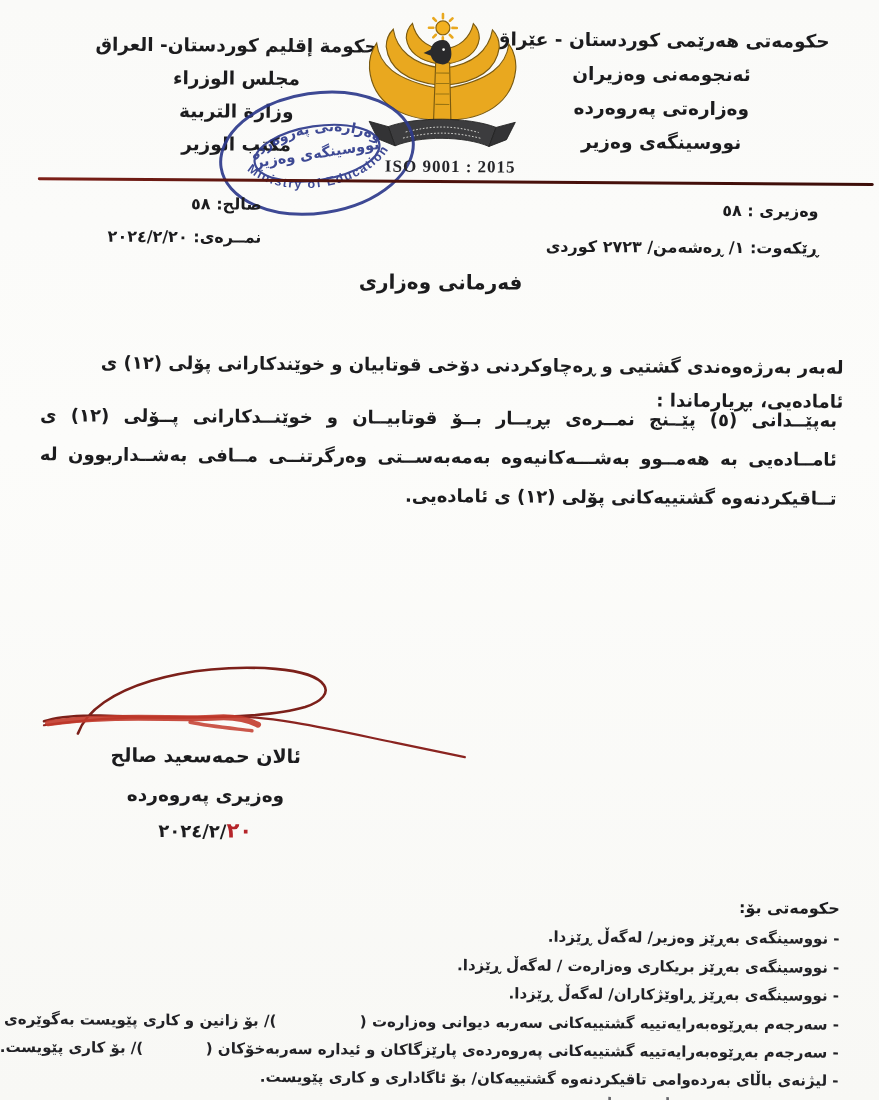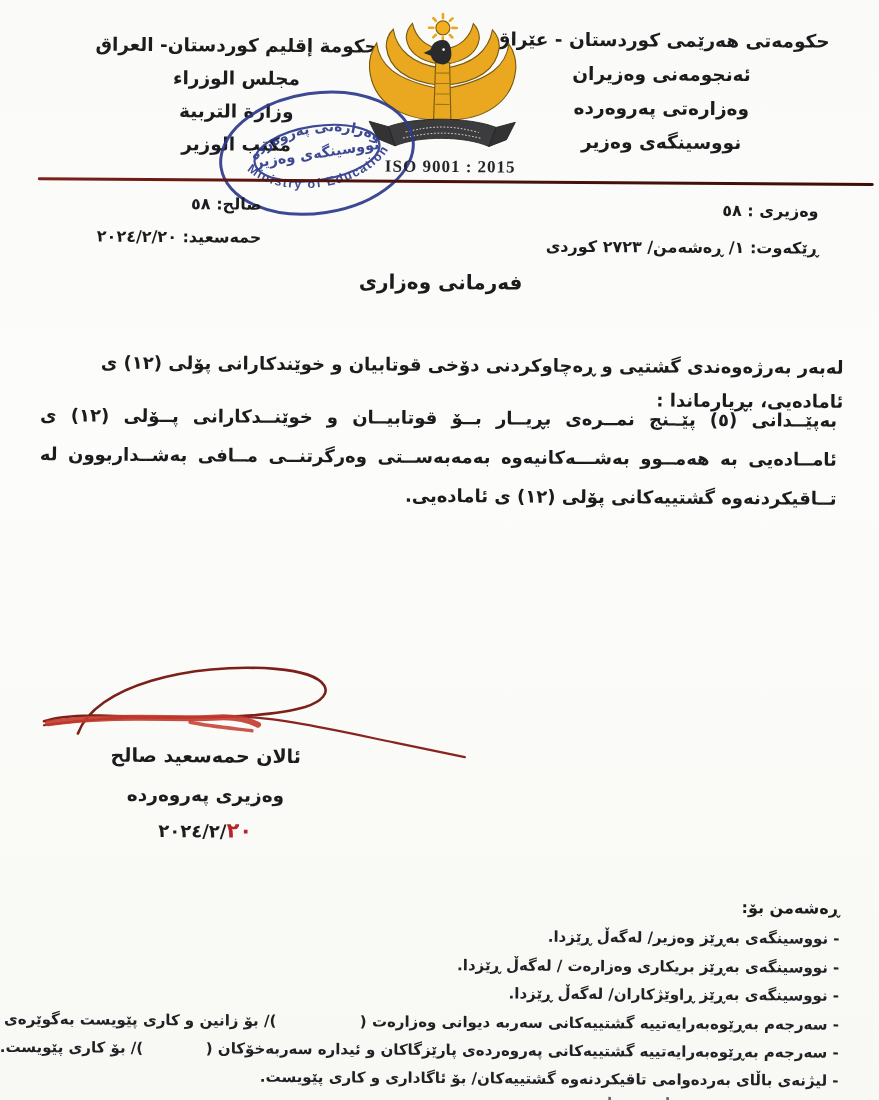--- a/index.html
+++ b/index.html
@@ -190,42 +190,42 @@
         <span>١/ ڕەشەمن/ ٢٧٢٣ کوردی</span>
       </div>
     </div>
 
     <div class="meta-left">
       <div>
         <span>صالح:</span>
         <span>٥٨</span>
       </div>
       <div>
-        <span>حمەسعید:</span>
+        <span>نمــرەی:</span>
         <span>٢٠٢٤/٢/٢٠</span>
       </div>
     </div>
 
     <div class="title">فەرمانی وەزاری</div>
 
     <div class="p1">لەبەر بەرژەوەندی گشتیی و ڕەچاوکردنی دۆخی قوتابیان و خوێندکارانی پۆلی (١٢) ی ئامادەیی، بڕیارماندا :</div>
     <div class="p2">بەپێــدانی (٥) پێــنج نمــرەی بڕیــار بــۆ قوتابیــان و خوێنــدکارانی پــۆلی (١٢) ی ئامــادەیی بە هەمــوو بەشـــەکانیەوە بەمەبەســتی وەرگرتنــی مــافی بەشــداربوون لە تــاقیکردنەوە گشتییەکانی پۆلی (١٢) ی ئامادەیی.</div>
 
     <svg class="sig-scribble" viewBox="0 0 430 105">
       <path d="M38 78 C 55 30 150 6 235 12 C 290 16 300 38 265 50 C 220 64 120 62 60 60 C 30 59 10 64 4 66" fill="none" stroke="#7c201a" stroke-width="2.6" stroke-linecap="round"></path>
       <path d="M4 70 C 80 58 150 62 185 60 C 230 58 300 74 355 85 C 385 91 410 96 425 99" fill="none" stroke="#8a2420" stroke-width="2.2" stroke-linecap="round"></path>
       <path d="M8 68 C 70 58 140 64 178 61 C 196 60 210 64 218 68" fill="none" stroke="#c23a2b" stroke-width="6" stroke-linecap="round" opacity="0.9"></path>
       <path d="M150 66 C 170 70 195 72 212 74" fill="none" stroke="#c23a2b" stroke-width="3.4" stroke-linecap="round" opacity="0.85"></path>
     </svg>
 
     <div class="sig-name">ئالان حمەسعید صالح</div>
     <div class="sig-title">وەزیری پەروەردە</div>
     <div class="sig-date"><span>٢٠٢٤/٢/</span><span class="red">٢٠</span></div>
 
-    <div class="cc-head">ڕەشەمن بۆ:</div>
+    <div class="cc-head">حكومەتی بۆ:</div>
     <div class="cc-item cc-1">- نووسینگەی بەڕێز وەزیر/ لەگەڵ ڕێزدا.</div>
     <div class="cc-item cc-2">- نووسینگەی بەڕێز بریکاری وەزارەت / لەگەڵ ڕێزدا.</div>
     <div class="cc-item cc-3">- نووسینگەی بەڕێز ڕاوێژکاران/ لەگەڵ ڕێزدا.</div>
     <div class="cc-item cc-4">- سەرجەم بەڕێوەبەرایەتییە گشتییەکانی سەربە دیوانی وەزارەت (&nbsp;&nbsp;&nbsp;&nbsp;&nbsp;&nbsp;&nbsp;&nbsp;&nbsp;&nbsp;&nbsp;&nbsp;&nbsp;&nbsp;&nbsp;&nbsp;)/ بۆ زانین و کاری پێویست بەگوێرەی پەیوەندیداری.</div>
     <div class="cc-item cc-5">- سەرجەم بەڕێوەبەرایەتییە گشتییەکانی پەروەردەی پارێزگاکان و ئیدارە سەربەخۆکان (&nbsp;&nbsp;&nbsp;&nbsp;&nbsp;&nbsp;&nbsp;&nbsp;&nbsp;&nbsp;&nbsp;&nbsp;)/ بۆ کاری پێویست.</div>
     <div class="cc-item cc-6">- لیژنەی باڵای بەردەوامی تاقیکردنەوە گشتییەکان/ بۆ ئاگاداری و کاری پێویست.</div>
     <div class="cc-partial">- دیوانی وەزارەت.</div>
 
   </div>
 </div>

